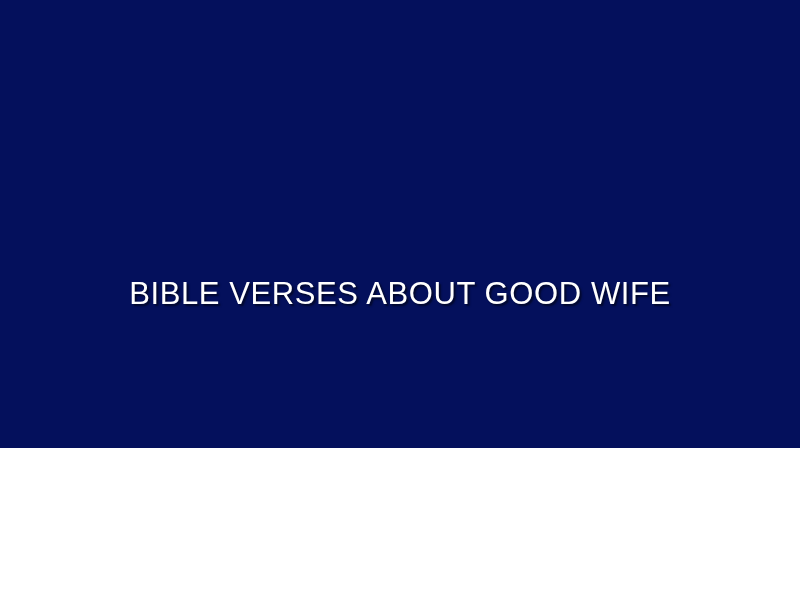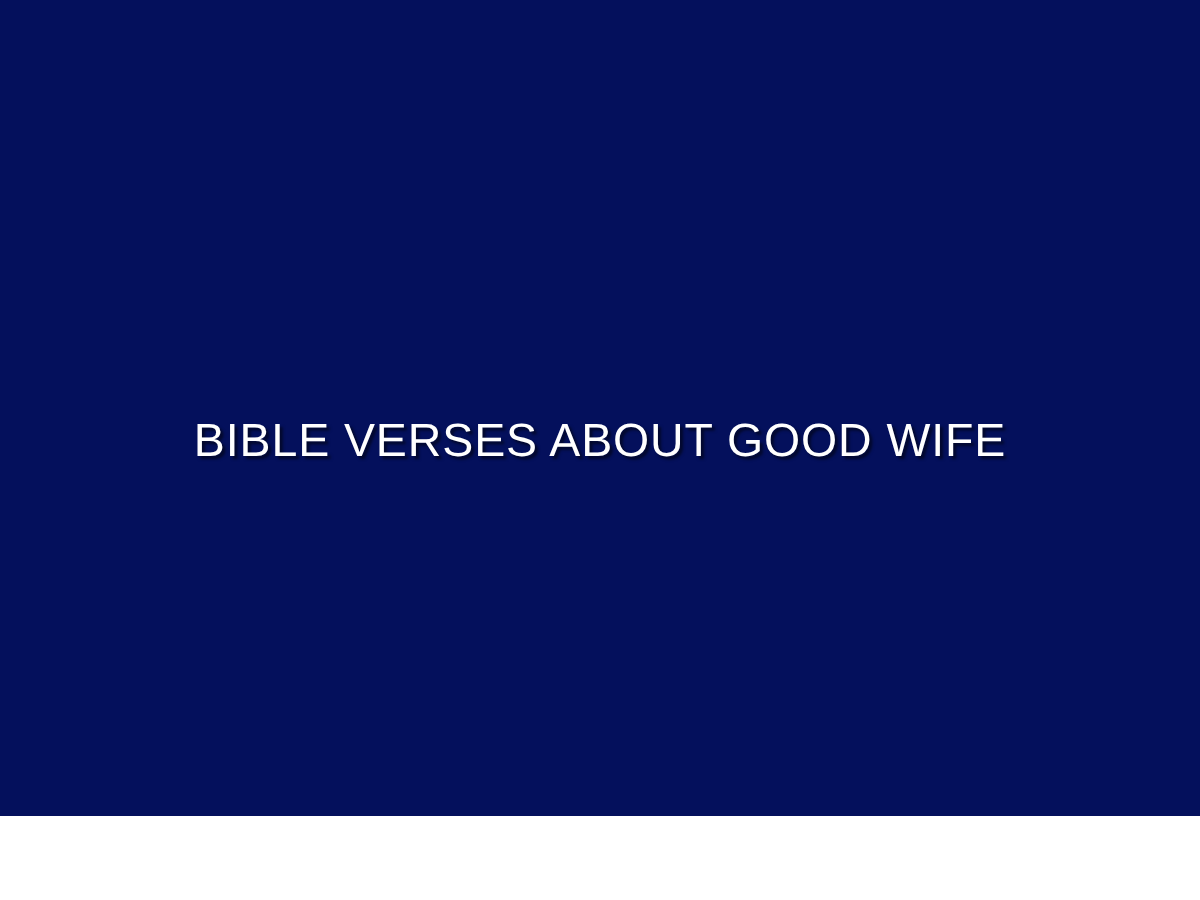--- a/index.html
+++ b/index.html
@@ -8,21 +8,21 @@
   }
   body {
     width: 800px;
     height: 600px;
     overflow: hidden;
     font-family: "Liberation Sans", sans-serif;
   }
   #banner {
     position: relative;
     width: 800px;
-    height: 544px;
+    height: 448px;
     background: #04105c;
     display: flex;
     align-items: center;
     justify-content: center;
   }
   #banner-title {
     position: absolute;
     left: 0;
     right: 0;
     top: 274px;

